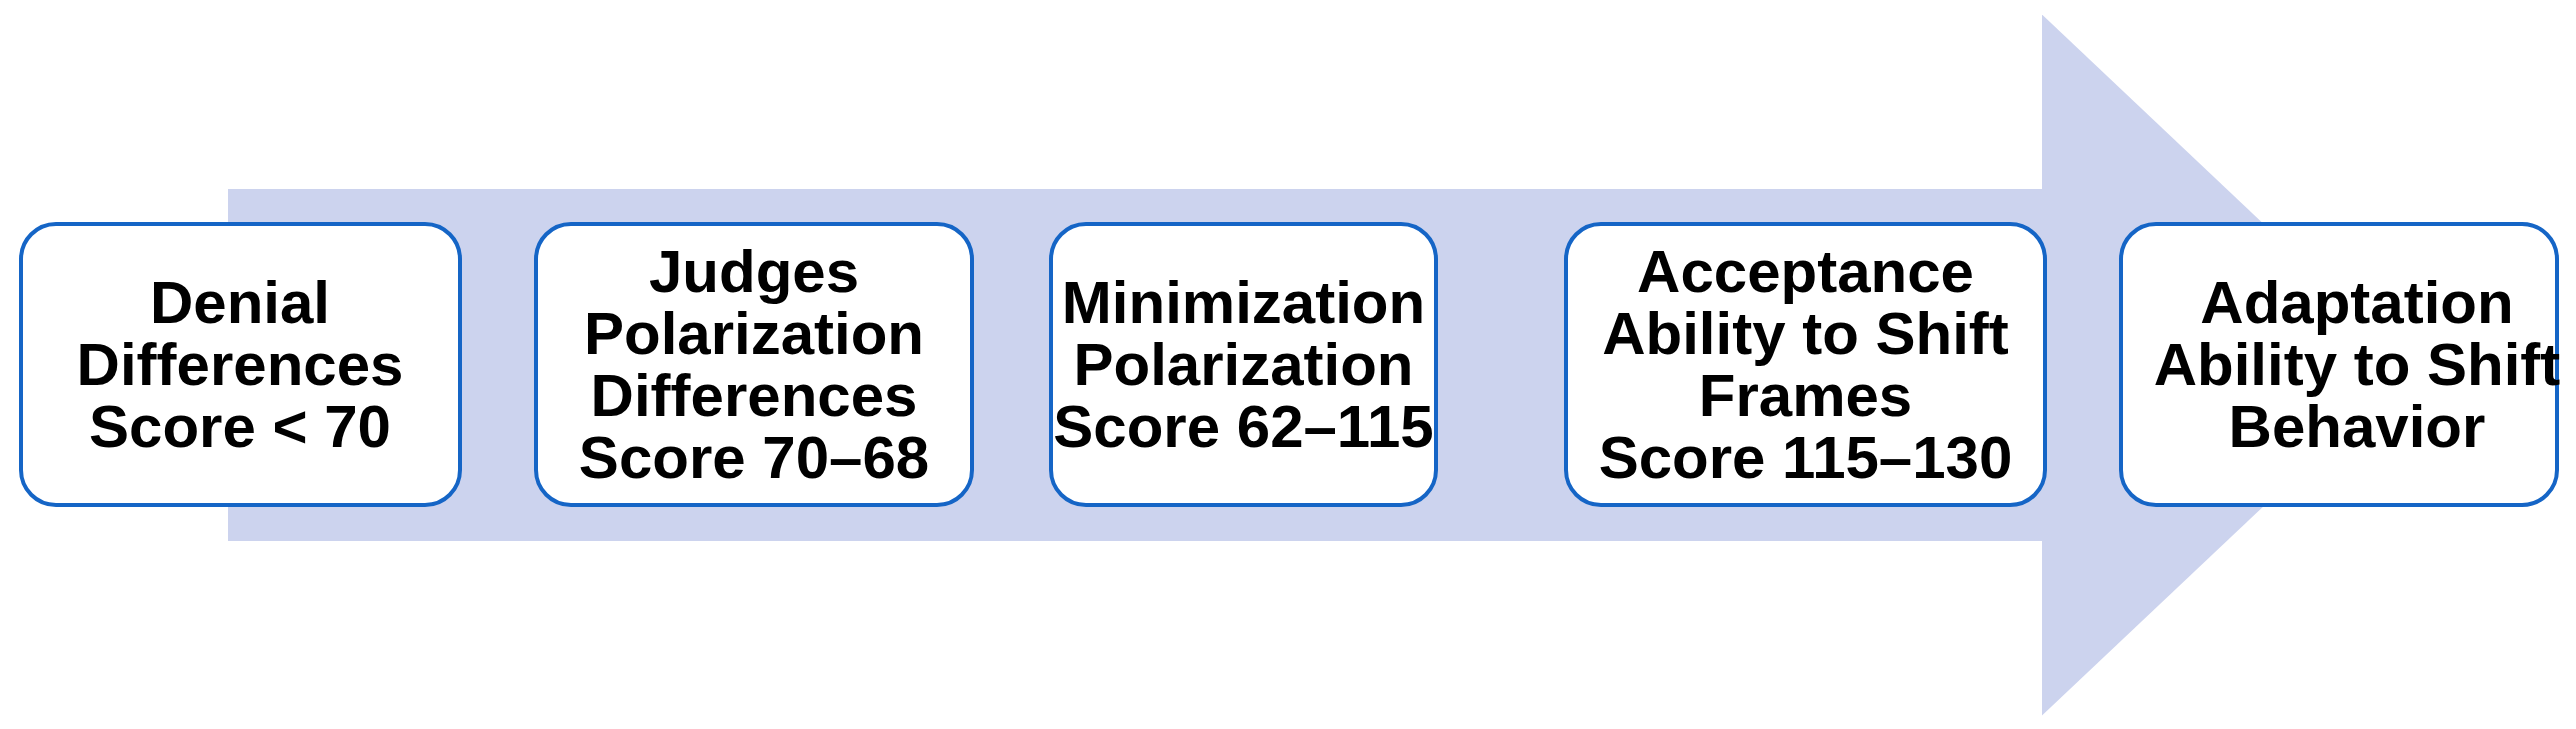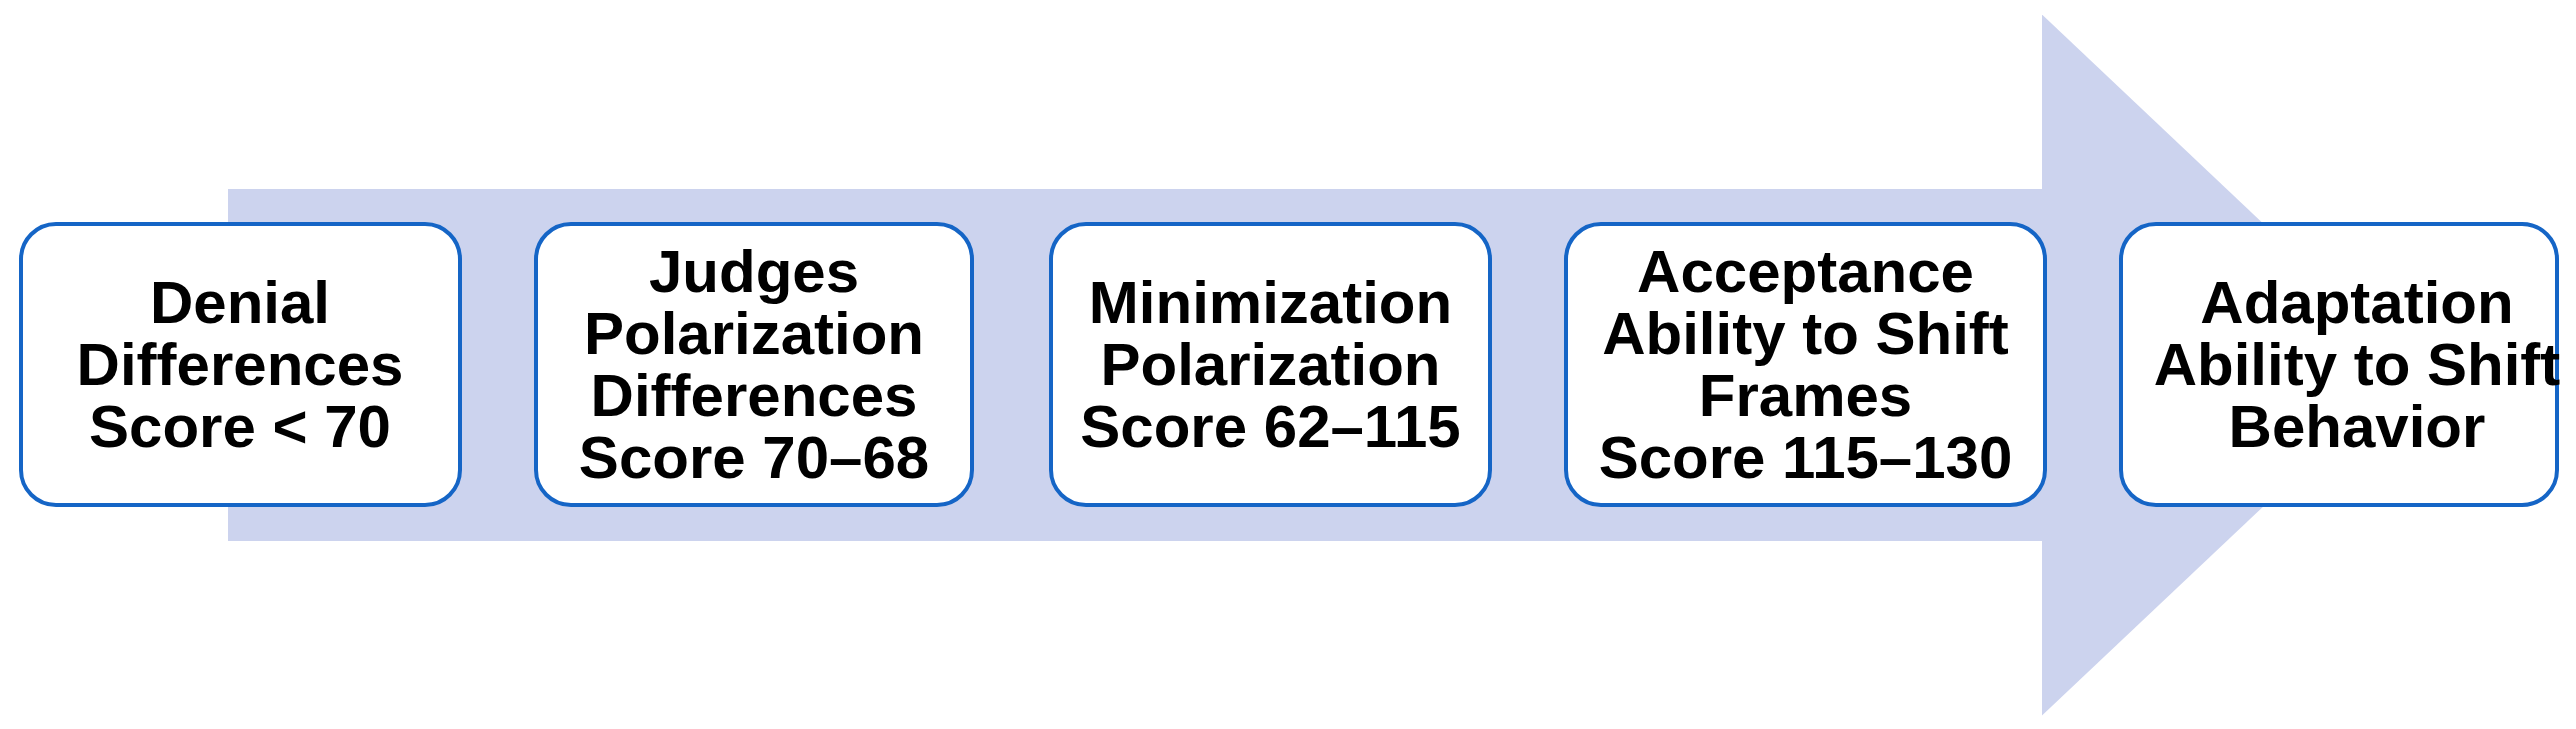--- a/index.html
+++ b/index.html
@@ -49,21 +49,21 @@
   }
   .stage-line {
     display: block;
     font-size: 60px;
     line-height: 62px;
     color: var(--text, #000000);
     white-space: nowrap;
   }
   .box-1 { left: 18.5px;   width: 443px; }
   .box-2 { left: 534px;  width: 440px; }
-  .box-3 { left: 1049px; width: 443px; }
+  .box-3 { left: 1049px; width: 389px; }
   .box-4 { left: 1564px; width: 483px; }
   .box-5 { left: 2119px; width: 440px; padding-left: 36px; }
 </style>
 </head>
 <body>
 
 <div class="canvas">
 
   <div class="arrow-band"></div>
   <div class="arrow-head"></div>

